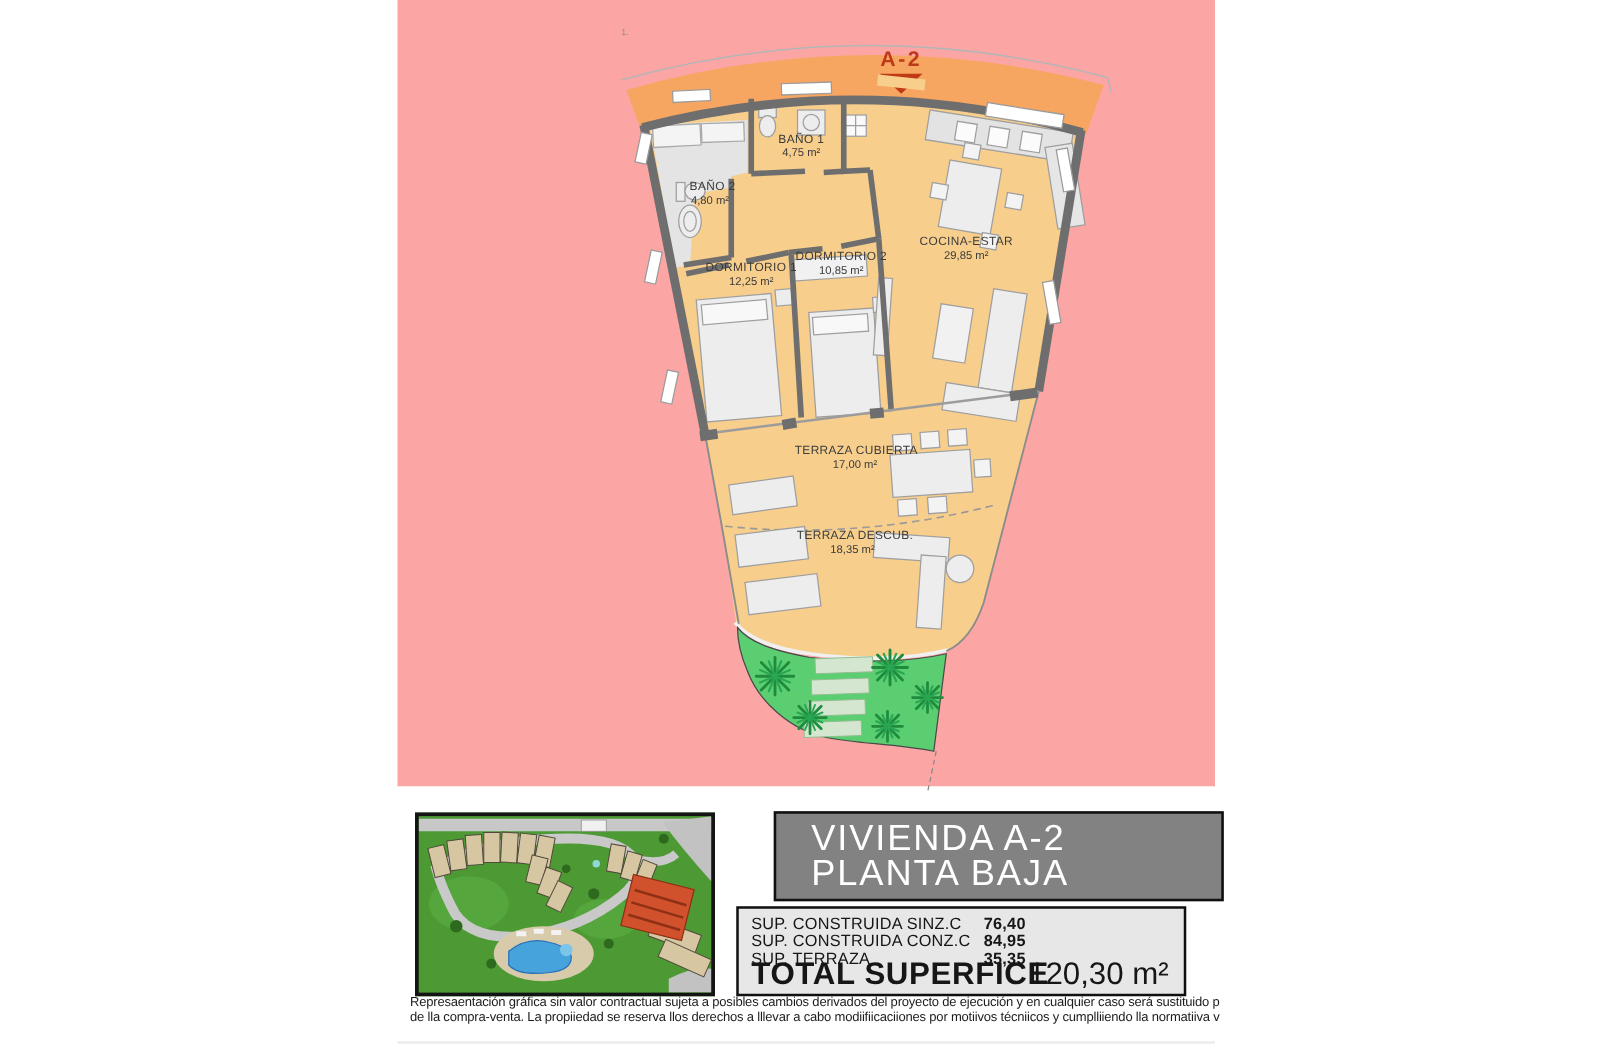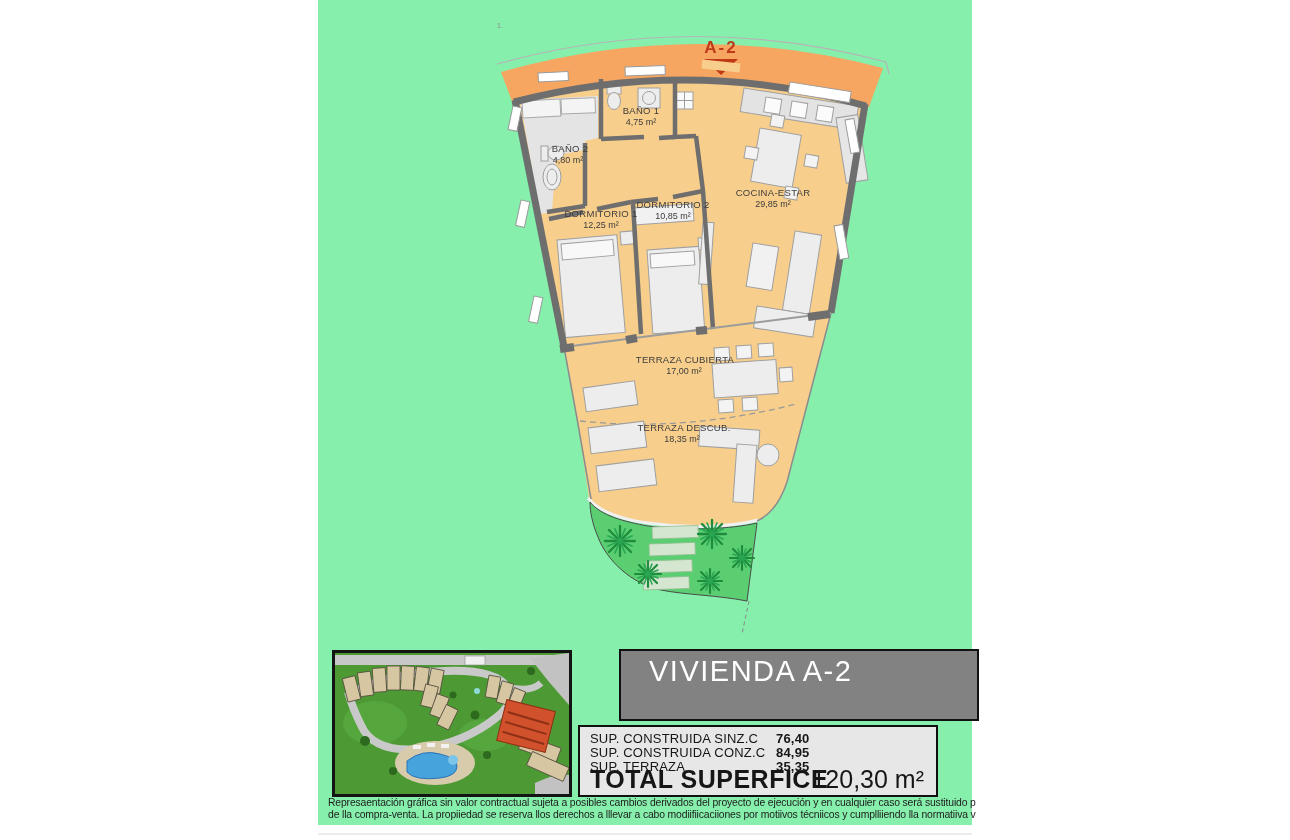--- a/index.html
+++ b/index.html
@@ -1,25 +1,25 @@
 <!DOCTYPE html>
 <html><head>
 <meta charset="utf-8">
 <style>
   html,body{margin:0;padding:0;background:#ffffff;font-family:"Liberation Sans",sans-serif;}
   .stage{position:relative;width:1290px;height:840px;background:#ffffff;overflow:hidden;}
-  .canvas{position:absolute;left:318px;top:0;width:654px;height:825px;background:#86efac;}
+  .canvas{position:absolute;left:318px;top:0;width:654px;height:629px;background:#fca5a5;}
   svg{display:block;}
   svg text{font-family:"Liberation Sans",sans-serif;}
   .plan{position:absolute;left:0;top:0;}
   .sitemap{position:absolute;left:14px;top:650px;border:3px solid #141414;background:#4D9A34;}
   .titleblock{position:absolute;left:277px;top:649px;width:360px;height:72px;box-sizing:border-box;
     background:#828282;border:2px solid #101010;color:#ffffff;padding:6px 0 0 28px;
     font-size:29px;line-height:28px;letter-spacing:1.5px;font-weight:400;margin-left:24px;}
-  .surfaces{position:absolute;left:260px;top:725px;width:360px;height:72px;box-sizing:border-box;
+  .surfaces{position:absolute;left:271px;top:725px;width:360px;height:72px;box-sizing:border-box;
     background:#E7E7E7;border:2px solid #101010;color:#161616;}
   .srow{position:absolute;left:10px;font-size:13px;letter-spacing:.2px;white-space:nowrap;}
   .srow .val{position:absolute;left:186px;font-weight:bold;}
   .srow1{top:4px;} .srow2{top:18px;} .srow3{top:32px;}
   .total-lbl{position:absolute;left:10px;bottom:1px;font-size:25px;font-weight:bold;letter-spacing:.5px;}
   .total-val{position:absolute;right:12px;bottom:1px;font-size:25px;font-weight:normal;}
   .disclaimer{position:absolute;left:10px;top:797px;width:648px;color:#1c1c1c;
     font-size:10.4px;line-height:12.4px;letter-spacing:-0.15px;}
   .disclaimer div{white-space:nowrap;overflow:hidden;}
   .subline{position:absolute;left:318px;top:833px;width:654px;height:2px;background:#ECECEC;}
@@ -269,20 +269,21 @@
         <circle cx="140" cy="62" r="4.5"></circle>
           <circle cx="152" cy="102" r="4"></circle>
         <circle cx="118" cy="42" r="3.5"></circle>
           <circle cx="196" cy="18" r="4"></circle>
       </g>
       <circle cx="142" cy="38" r="3" fill="#8FD8D8"></circle>
     </svg>
 
     <div class="titleblock">
       <div>VIVIENDA A-2</div>
+      <div>PLANTA BAJA</div>
     </div>
 
     <div class="surfaces">
       <div class="srow srow1">
         <span class="lbl">SUP. CONSTRUIDA SINZ.C</span>
         <span class="val">76,40</span>
       </div>
       <div class="srow srow2">
         <span class="lbl">SUP. CONSTRUIDA CONZ.C</span>
         <span class="val">84,95</span>

